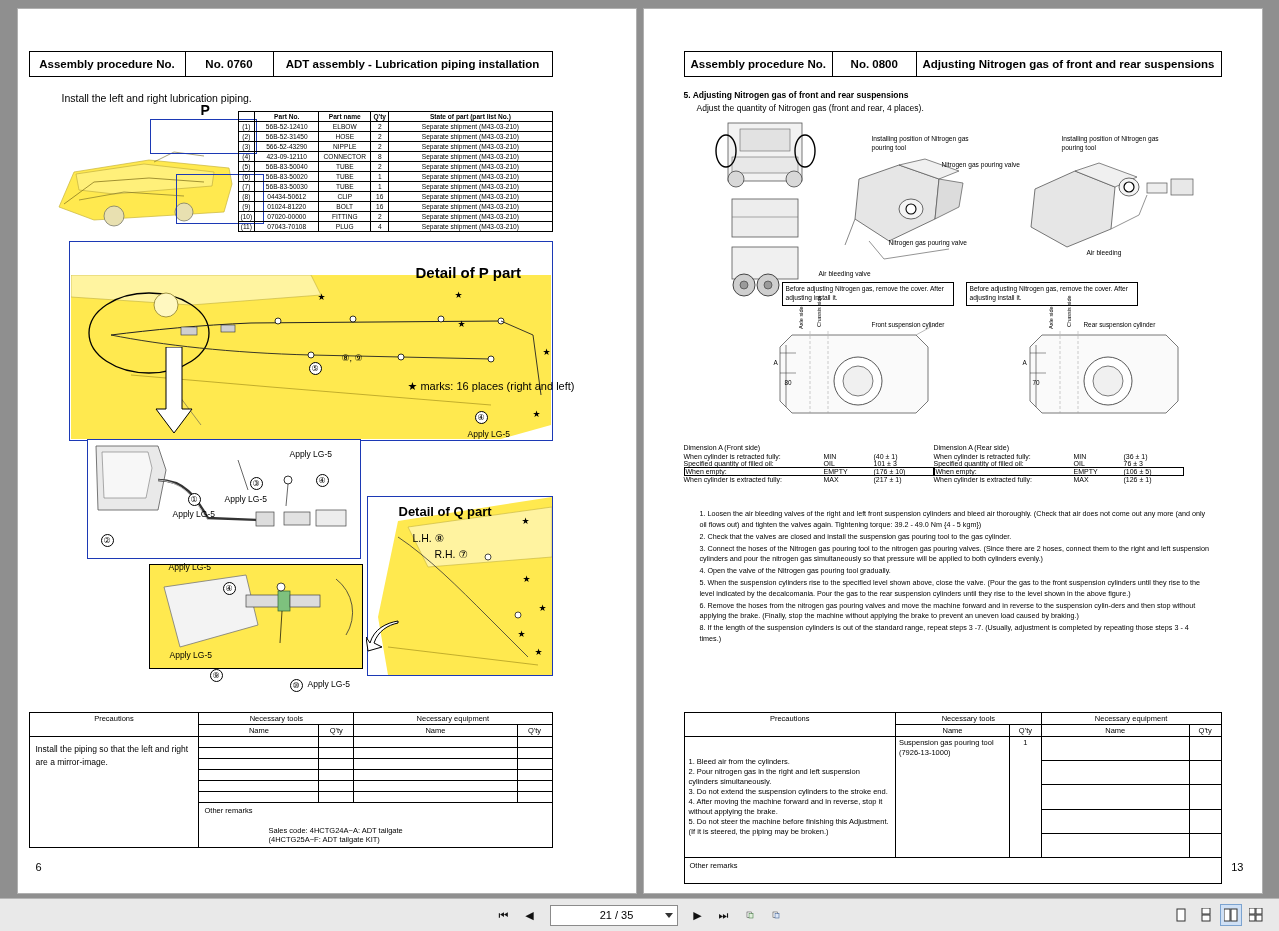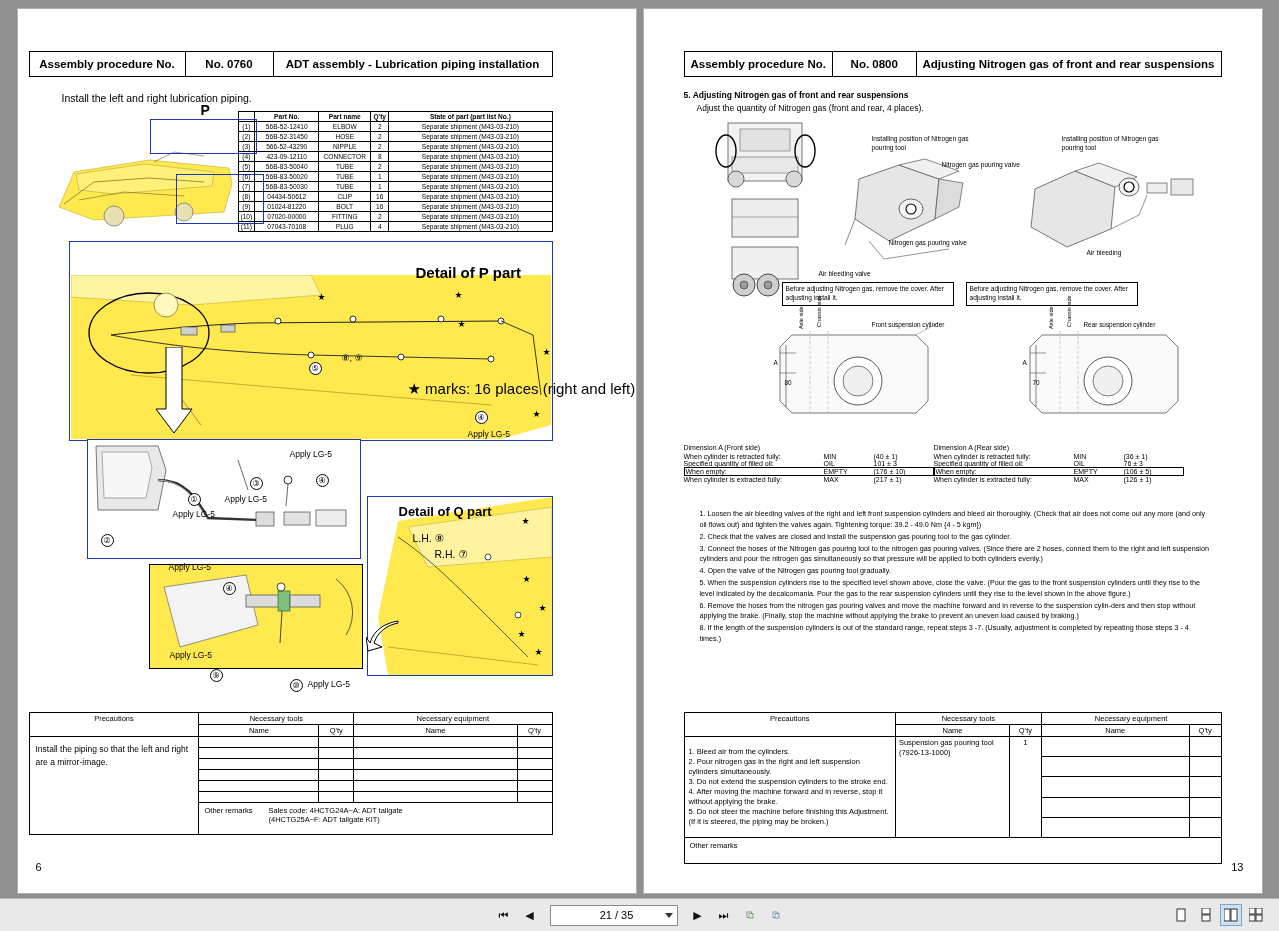--- a/index.html
+++ b/index.html
@@ -335,21 +335,21 @@
 
         <div class="star" style="left:300px; top:283px;">★</div>
         <div class="star" style="left:437px; top:281px;">★</div>
         <div class="star" style="left:440px; top:310px;">★</div>
         <div class="star" style="left:525px; top:338px;">★</div>
         <div class="star" style="left:515px; top:400px;">★</div>
         <div class="callout" style="left:291px; top:353px;">⑤</div>
         <div class="t" style="left:324px; top:344px; font-size:9px;">⑧, ⑨</div>
         <div class="callout" style="left:457px; top:402px;">④</div>
         <div class="t" style="left:450px; top:420px; font-size:8.5px;">Apply LG-5</div>
-        <div class="t" style="left:390px; top:371px; font-size:15px;">★ marks: 16 places (right and left)</div>
+        <div class="t" style="left:390px; top:371px; font-size:11px;">★ marks: 16 places (right and left)</div>
 
         <div class="dwg" style="left:136px; top:338px; width:40px; height:88px;">
           <svg width="40" height="88" viewBox="0 0 40 88">
             <polygon points="12,0 28,0 28,62 38,62 20,86 2,62 12,62" fill="#fff" stroke="#000" stroke-width="1"></polygon>
           </svg>
         </div>
 
         <div class="dwg blueline" style="left:69px; top:430px; width:274px; height:120px; background:#fff;">
           <svg width="272" height="118" viewBox="0 0 272 118">
             <polygon points="8,6 70,6 78,30 70,70 10,70" fill="#e9e9e9" stroke="#555" stroke-width="0.8"></polygon>
@@ -461,21 +461,21 @@
                 <td></td>
               </tr>
           <tr>
                 <td style="height:11px;"></td>
                 <td></td>
                 <td></td>
                 <td></td>
               </tr>
           <tr>
             <td colspan="4" style="height:32px; padding:3px 5px;">
-              <span style="display:inline-block; width:64px; vertical-align:top;">Other remarks</span><span style="white-space:pre-line; display:inline-block; vertical-align:top;">Sales code: 4HCTG24A~A: ADT tailgate
+              <span style="display:inline-block; width:64px; vertical-align:top;">Other remarks</span><span style="white-space:pre-line; display:inline-block; vertical-align:top;margin-top:20px;">Sales code: 4HCTG24A~A: ADT tailgate
 (4HCTG25A~F: ADT tailgate KIT)</span>
             </td>
           </tr>
         </tbody>
           </table>
 
         <div class="pagenum left">6</div>
       </div>
     </div>
 
@@ -650,21 +650,21 @@
             <th colspan="2">Necessary tools</th>
             <th colspan="2">Necessary equipment</th>
           </tr>
           <tr>
             <th style="width:108px;">Name</th>
             <th style="width:30px;">Q'ty</th>
             <th style="width:140px;">Name</th>
             <th style="width:30px;">Q'ty</th>
           </tr>
           <tr>
-            <td rowspan="5" style="line-height:10px; padding:10px 4px;">
+            <td rowspan="5" style="line-height:10px; padding:20px 4px;">
               <div>1. Bleed air from the cylinders.</div>
               <div>2. Pour nitrogen gas in the right and left suspension cylinders simultaneously.</div>
               <div>3. Do not extend the suspension cylinders to the stroke end.</div>
               <div>4. After moving the machine forward and in reverse, stop it without applying the brake.</div>
               <div>5. Do not steer the machine before finishing this Adjustment. (If it is steered, the piping may be broken.)</div>
             </td>
             <td rowspan="5" style="line-height:10px;">Suspension gas pouring tool (7926-13-1000)</td>
             <td rowspan="5" style="text-align:center;">1</td>
             <td style="height:14px;"></td>
             <td></td>

